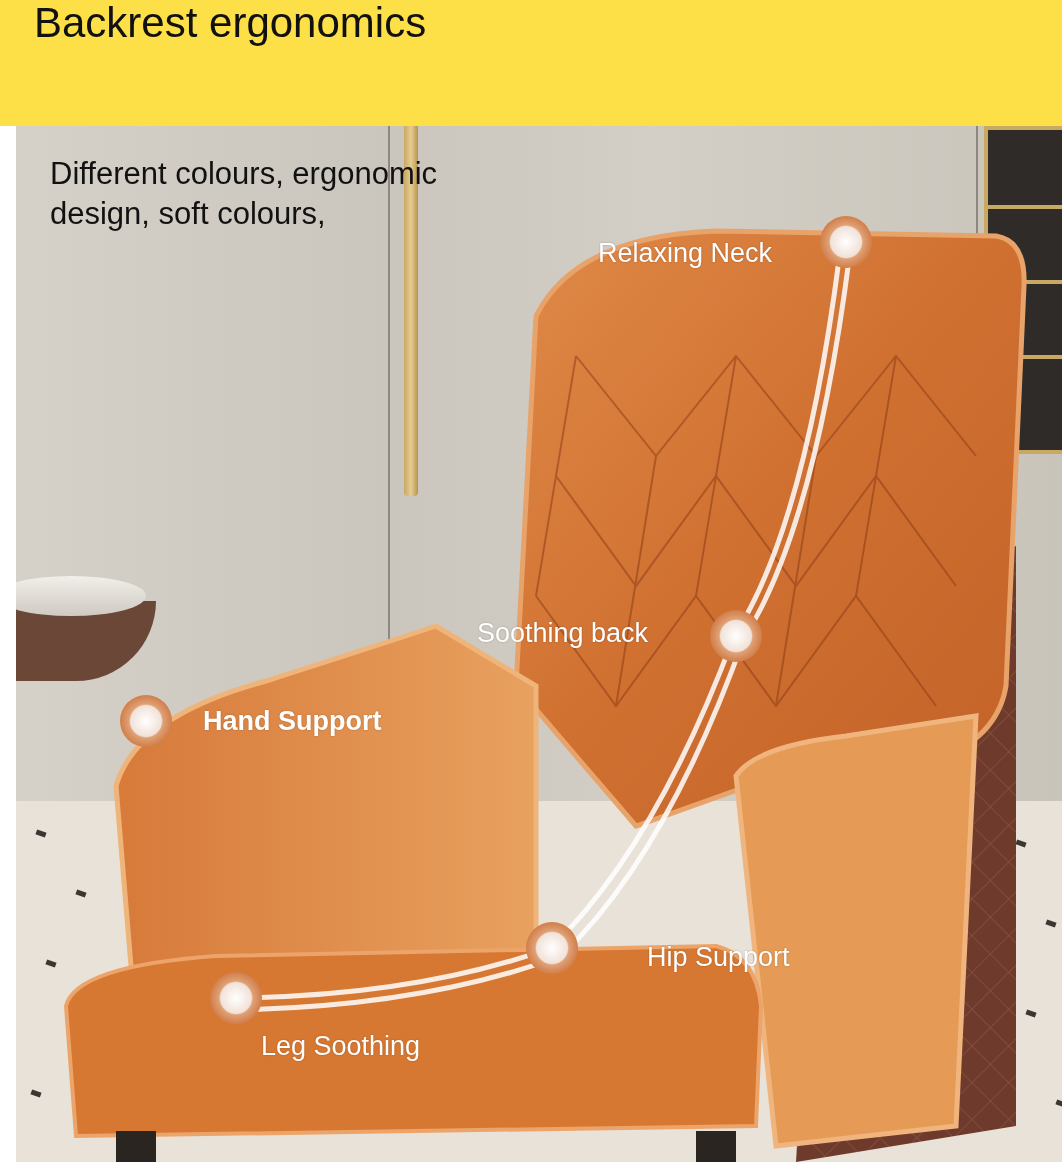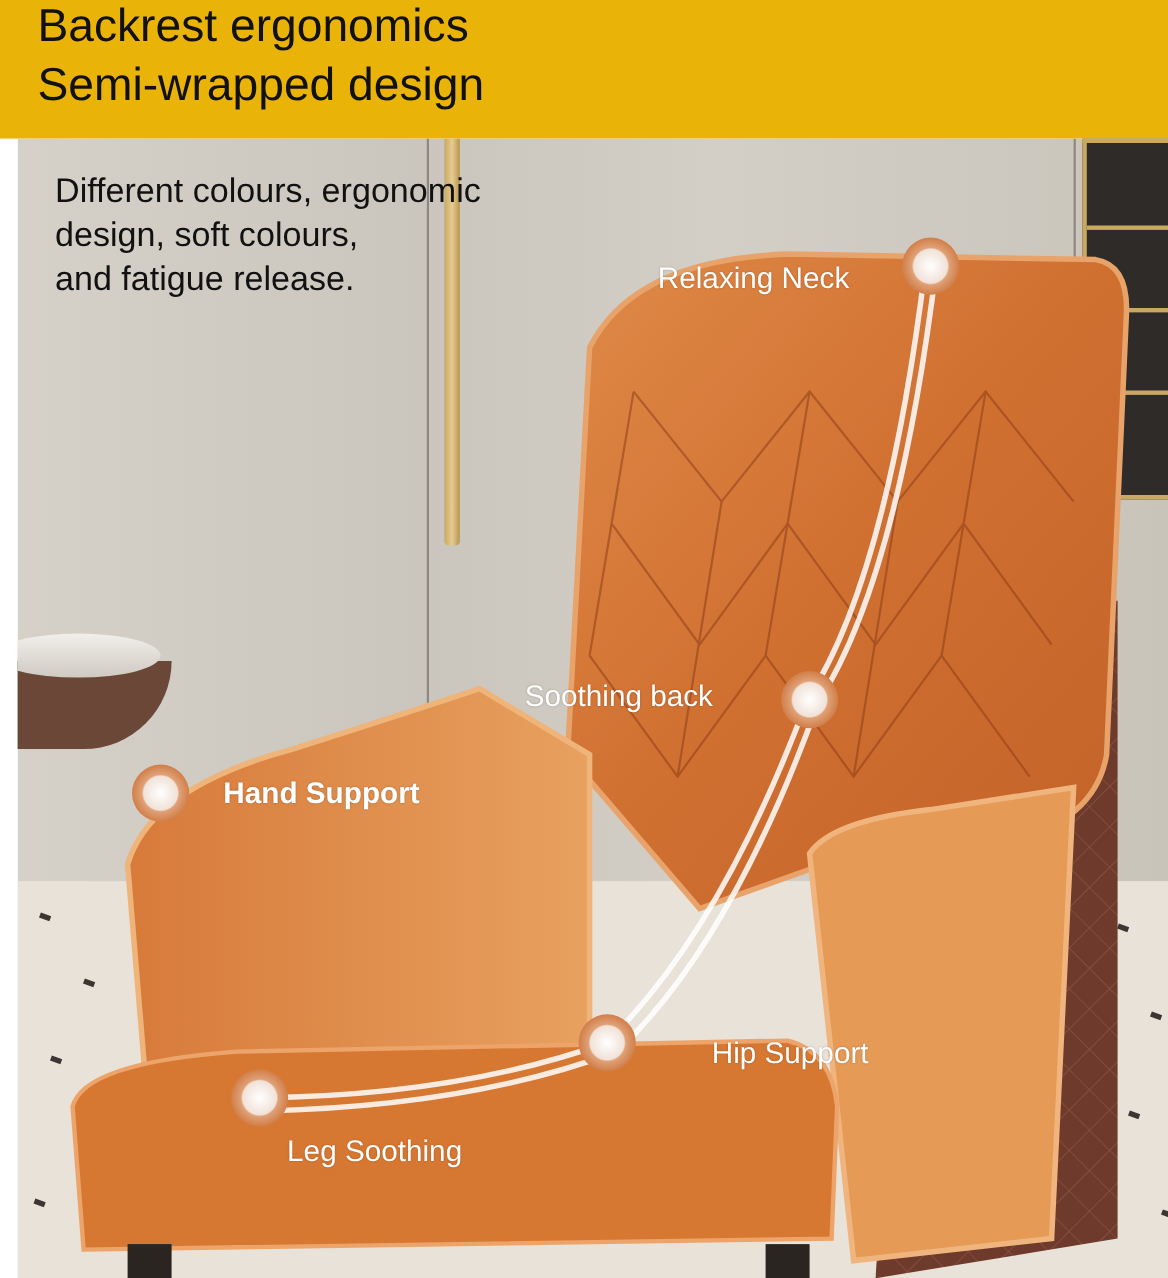--- a/index.html
+++ b/index.html
@@ -1,17 +1,17 @@
 <!DOCTYPE html>
 <html><head>
 <meta charset="utf-8">
 <style>
   html, body { margin:0; padding:0; }
   body { width:1062px; height:1162px; position:relative; overflow:hidden; background:#ffffff; font-family:"Liberation Sans", sans-serif; }
-  .header { position:absolute; left:0; top:0; width:1062px; height:126px; background:#eab308; }
+  .header { position:absolute; left:0; top:0; width:1062px; height:126px; background:#fde047; }
   .title-line { position:absolute; left:34px; font-size:42px; color:#111111; line-height:1; white-space:nowrap; }
   .scene { position:absolute; left:16px; top:126px; width:1062px; height:1036px; overflow:hidden; }
   .wall { position:absolute; inset:0; background:linear-gradient(90deg,#d6d1c8 0%, #cbc6bd 35%, #d4cfc6 60%, #c9c4ba 100%); }
   .floor { position:absolute; left:0; top:675px; width:1062px; height:361px; background:#e8e2d8; }
   .floor-dot { position:absolute; background:#3b3632; width:10px; height:5px; transform:rotate(20deg); }
   .panel-line { position:absolute; top:0; height:675px; width:2px; background:#8e8880; }
   .gold-bar { position:absolute; left:388px; top:0; width:14px; height:370px; background:linear-gradient(90deg,#c9a863,#e6cd92,#b8934c); border-radius:0 0 4px 4px; }
   .cabinet { position:absolute; left:968px; top:0; width:94px; height:320px; border:4px solid #c9a863; border-right:none; background:#2f2b28; }
   .cabinet-shelf { position:absolute; left:0; width:94px; height:4px; background:#c9a863; }
   .table-top { position:absolute; left:-20px; top:450px; width:150px; height:40px; border-radius:50%; background:linear-gradient(#f1efea,#cfcac2); }
@@ -19,21 +19,20 @@
   .chair { position:absolute; left:0; top:0; width:1062px; height:1036px; }
   .label { position:absolute; color:#ffffff; font-size:27px; white-space:nowrap; text-shadow:0 0 2px rgba(0,0,0,0.25); }
   .intro { position:absolute; left:34px; top:28px; font-size:31px; color:#111111; line-height:40px; width:500px; }
   .dot { position:absolute; width:52px; height:52px; border-radius:50%; background:radial-gradient(circle,#ffffff 0%,#f1e2d8 42%,#e0a177 46%,#d17f4a 70%,rgba(209,127,74,0) 100%); }
 </style>
 </head>
 <body>
 
 <div class="header">
   <div class="title-line" style="top:2px;">Backrest ergonomics</div>
-  <div class="title-line" style="top:56px;">Semi-wrapped design</div>
 </div>
 
 <div class="scene">
   <div class="wall"></div>
   <div class="panel-line" style="left:372px;"></div>
   <div class="panel-line" style="left:960px;"></div>
   <div class="gold-bar"></div>
   <div class="cabinet">
     <div class="cabinet-shelf" style="top:75px;"></div>
     <div class="cabinet-shelf" style="top:150px;"></div>
@@ -90,21 +89,20 @@
     <rect x="100" y="1005" width="40" height="31" fill="#2b2522"></rect>
     <rect x="680" y="1005" width="40" height="31" fill="#2b2522"></rect>
 
     <path d="M825 118 Q790 400 718 510 Q640 720 535 822 Q400 870 220 872" stroke="#ffffff" stroke-width="5" fill="none" opacity="0.85"></path>
     <path d="M835 118 Q800 400 728 512 Q650 730 545 830 Q410 880 222 884" stroke="#ffffff" stroke-width="5" fill="none" opacity="0.85"></path>
   </svg>
 
   <div class="intro">
     <div>Different colours, ergonomic</div>
     <div>design, soft colours,</div>
-    <div>and fatigue release.</div>
   </div>
 
   <div class="dot" style="left:804px;top:90px;"></div>
   <div class="label" style="left:582px;top:112px;text-align:center;">Relaxing Neck</div>
 
   <div class="dot" style="left:694px;top:484px;"></div>
   <div class="label" style="left:461px;top:492px;text-align:center;">Soothing back</div>
 
   <div class="dot" style="left:104px;top:569px;"></div>
   <div class="label" style="left:187px;top:580px;font-weight:bold;">Hand Support</div>

